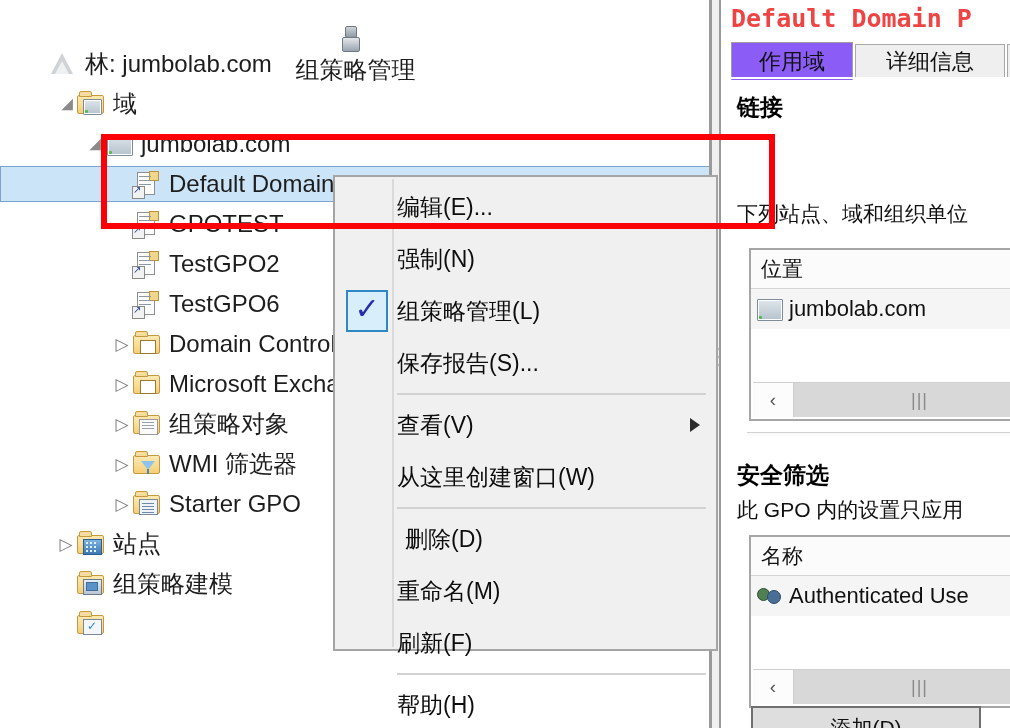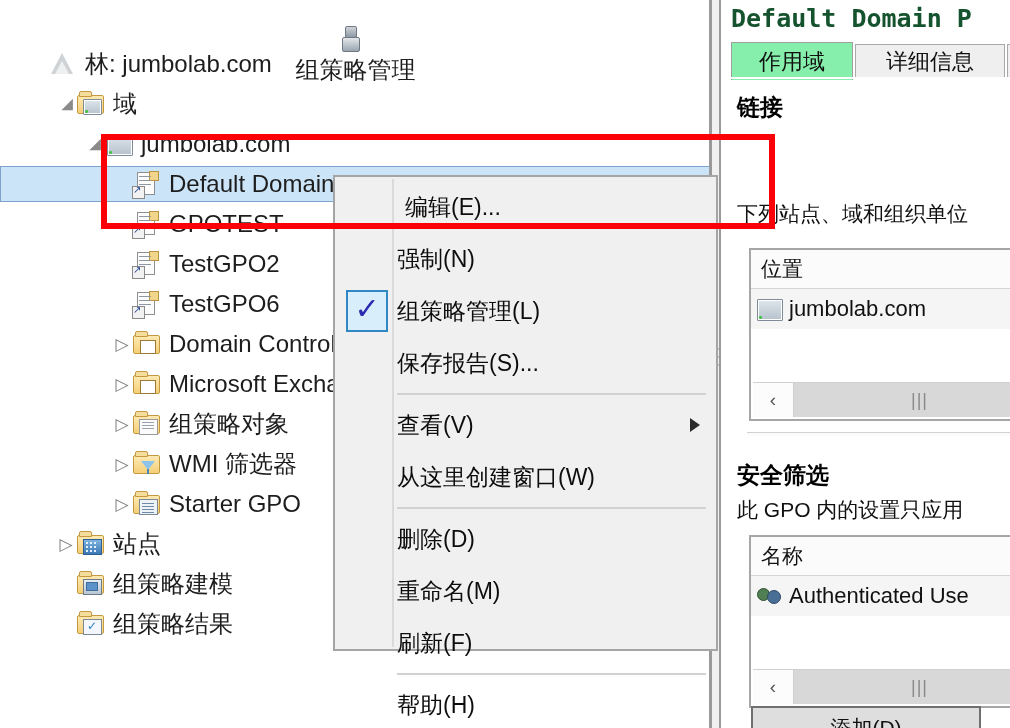--- a/index.html
+++ b/index.html
@@ -179,33 +179,33 @@
   }
 
   
   #detail-pane{
     position:absolute;left:721px;top:0;width:289px;height:728px;
     background:#ffffff;overflow:hidden;
   }
   #gpo-title{
     position:absolute;left:10px;top:4px;
     font-family:"DejaVu Sans Mono","Liberation Mono",monospace;
-    font-weight:bold;font-size:25px;color:#14532d;white-space:nowrap;
+    font-weight:bold;font-size:25px;color:#ef4444;white-space:nowrap;
   }
   #tabstrip{
     position:absolute;left:10px;top:44px;width:1000px;height:34px;
   }
   .tab{
     position:absolute;top:0;height:34px;box-sizing:border-box;
     display:flex;align-items:center;justify-content:center;
     font-size:22px;color:#111;white-space:nowrap;
     border:1px solid #a0a0a0;border-bottom:none;
   }
   .tab.active{
-    background:#86efac;border-color:#9f9f9f;top:-2px;height:38px;z-index:3;
+    background:#8b5cf6;border-color:#9f9f9f;top:-2px;height:38px;z-index:3;
   }
   .tab.inactive{
     background:#efefef;border-color:#a9a9a9;z-index:1;
   }
   #tab-underline{
     position:absolute;left:10px;top:77px;width:1000px;height:2px;background:#ffffff;z-index:4;
   }
   .section-head{
     position:absolute;font-size:23px;font-weight:bold;color:#000;white-space:nowrap;
   }
@@ -445,21 +445,20 @@
           </span>
           <span class="tw-label">组策略建模</span>
         </div>
         <div class="tree-row" style="position: absolute; top: 604px; left: 0px; right: 0px;">
           <span style="display:inline-block;width:56px;flex:0 0 56px"></span>
           <span class="tw-spacer"></span>
           <span class="tw-icon">
             <span class="ic ic-folder"></span>
             <span class="ic-inner glyph-result"></span>
           </span>
-          <span class="tw-label">组策略结果</span>
         </div>
       </div>
   </div>
 
   <div id="tree-right-border"></div>
   <div id="splitter">
     <div class="grip" style="top:348px"></div>
     <div class="grip" style="top:356px"></div>
     <div class="grip" style="top:364px"></div>
   </div>
@@ -522,21 +521,21 @@
         <div class="hs-thumb">|||</div>
       </div>
     </div>
 
     <div class="dlg-button" style="left:30px;top:706px;width:230px;height:44px">添加(D)</div>
   </div>
 
   <div id="context-menu">
     <div id="menu-gutter-line"></div>
     <div id="menu-items">
-        <div class="mi" style="position: absolute; top: 4px; left: 8px; right: 0px;">
+        <div class="mi" style="position: absolute; top: 4px; left: 0px; right: 0px;">
           <span class="mlabel">编辑(E)...</span>
         </div>
         <div class="mi" style="position: absolute; top: 56px; left: 0px; right: 0px;">
           <span class="mlabel">强制(N)</span>
         </div>
         <div class="mi" style="position: absolute; top: 108px; left: 0px; right: 0px;">
           <span class="mlabel">组策略管理(L)</span>
           <span id="check-box" style="top:5px">
             <span class="tick">✓</span>
           </span>
@@ -546,21 +545,21 @@
         </div>
         <div class="menu-sep" style="position: absolute; top: 212px; left: 0px; right: 0px;"></div>
         <div class="mi" style="position: absolute; top: 222px; left: 0px; right: 0px;">
           <span class="mlabel">查看(V)</span>
           <span class="submenu-arrow"></span>
         </div>
         <div class="mi" style="position: absolute; top: 274px; left: 0px; right: 0px;">
           <span class="mlabel">从这里创建窗口(W)</span>
         </div>
         <div class="menu-sep" style="position: absolute; top: 326px; left: 0px; right: 0px;"></div>
-        <div class="mi" style="position: absolute; top: 336px; left: 0px; right: 0px; padding-left: 40px;">
+        <div class="mi" style="position: absolute; top: 336px; left: 8px; right: 0px; padding-left: 40px;">
           <span class="mlabel">删除(D)</span>
         </div>
         <div class="mi" style="position: absolute; top: 388px; left: 0px; right: 0px;">
           <span class="mlabel">重命名(M)</span>
         </div>
         <div class="mi" style="position: absolute; top: 440px; left: 0px; right: 0px;">
           <span class="mlabel">刷新(F)</span>
         </div>
         <div class="menu-sep" style="position: absolute; top: 492px; left: 0px; right: 0px;"></div>
         <div class="mi" style="position: absolute; top: 502px; left: 0px; right: 0px;">

